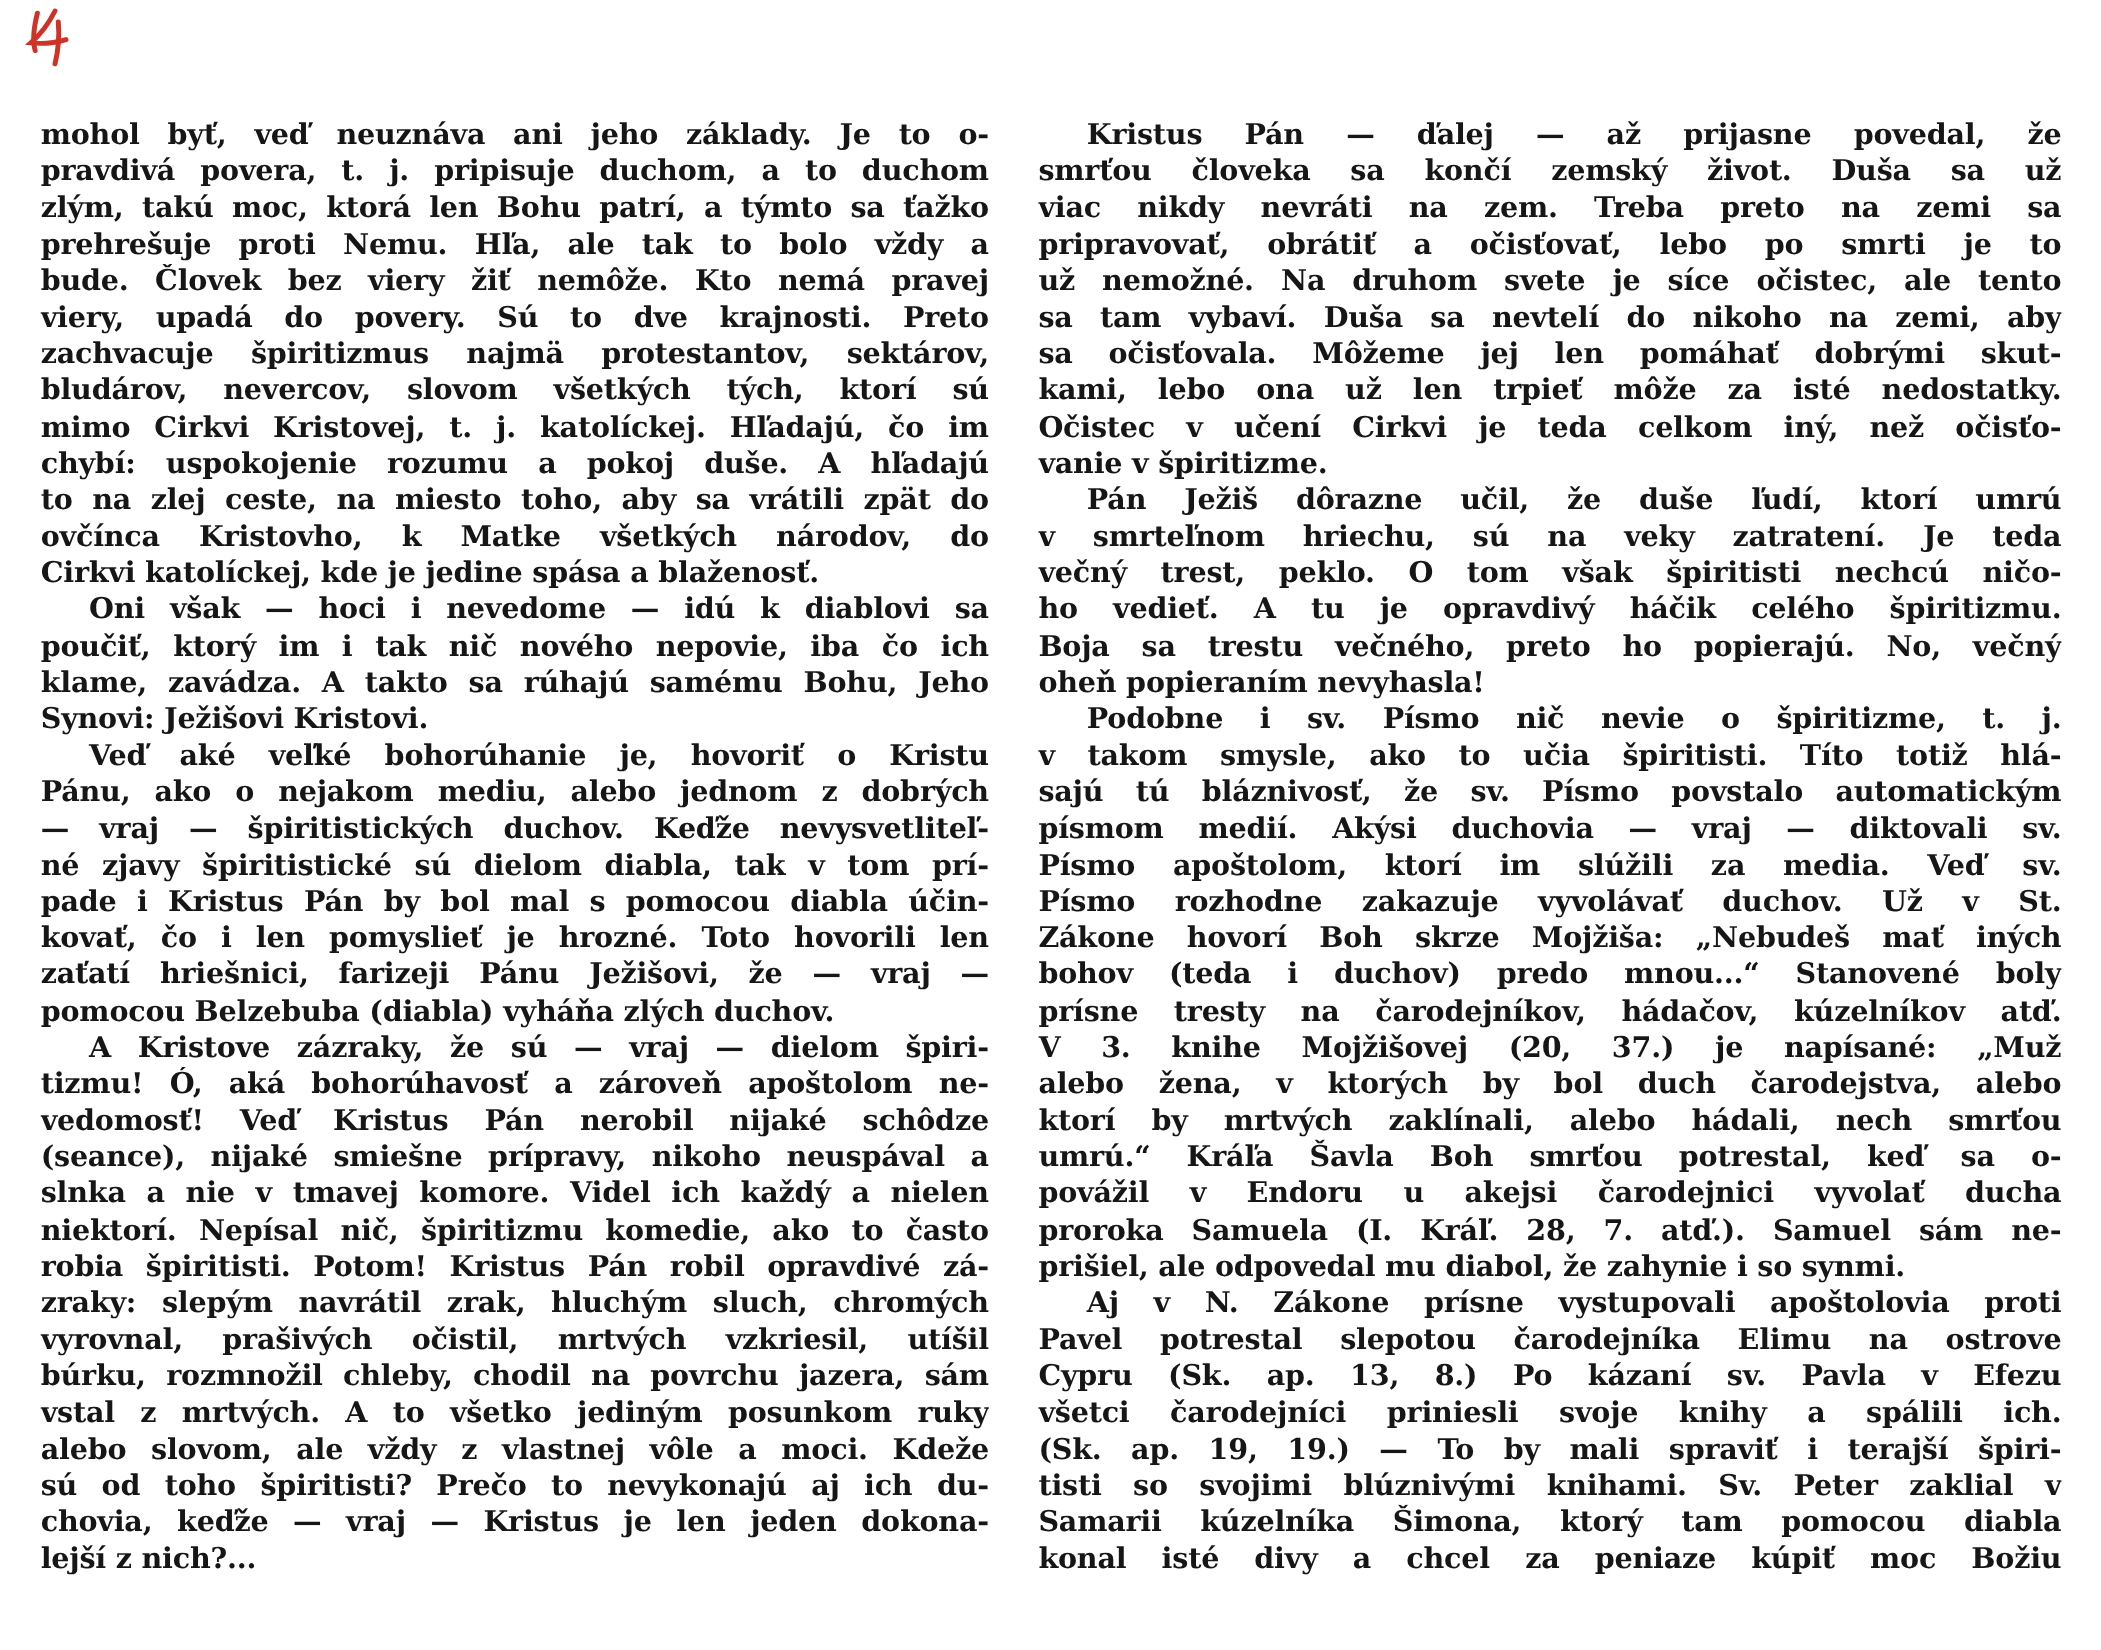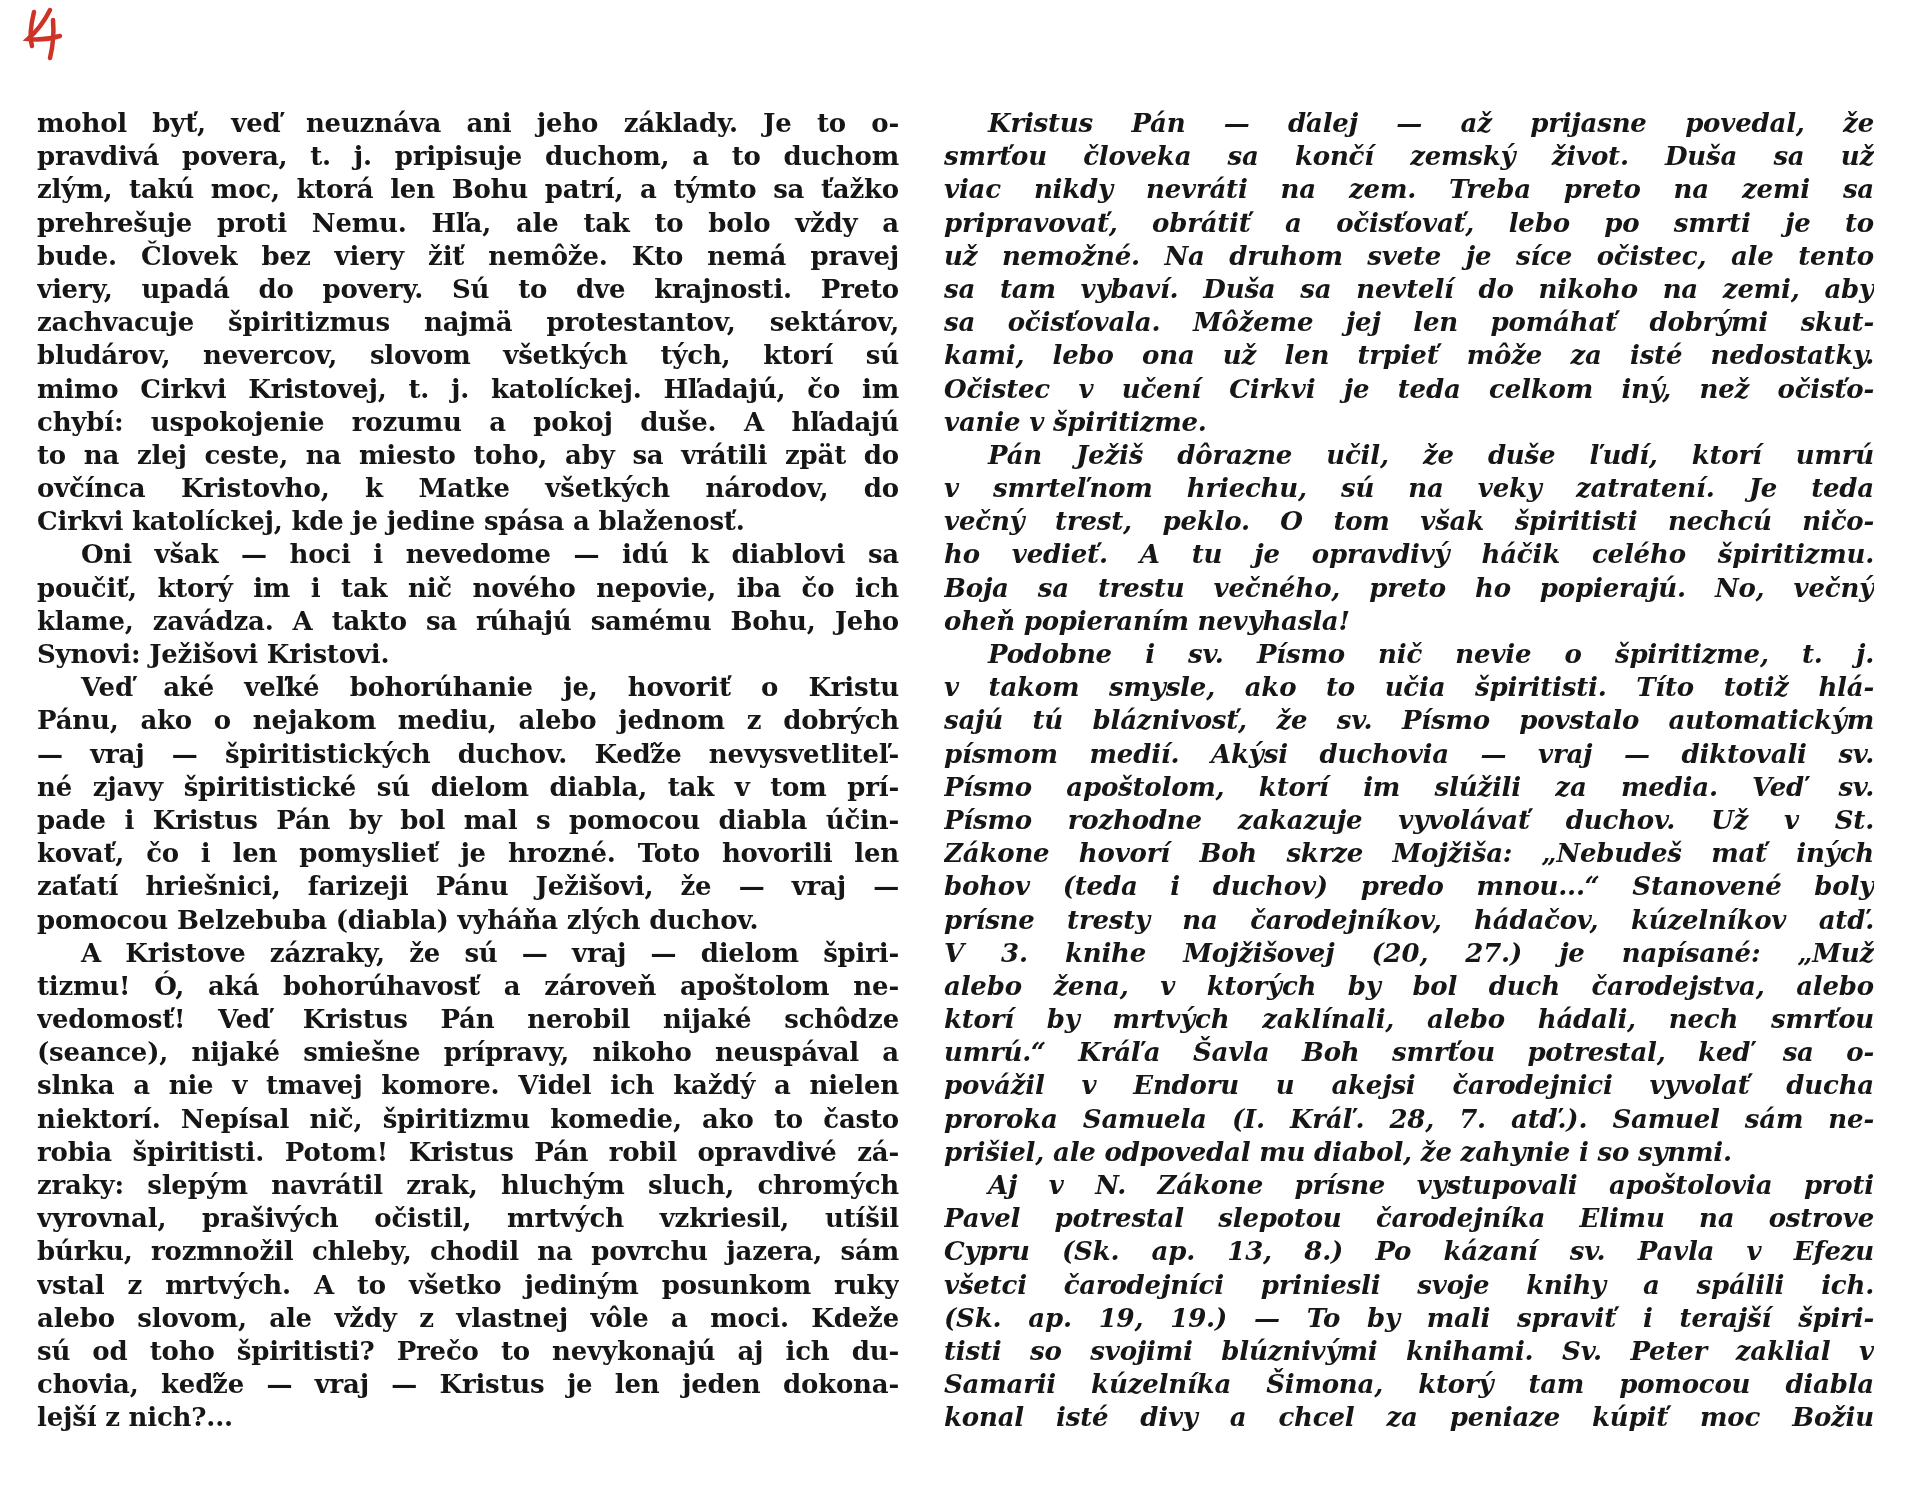--- a/index.html
+++ b/index.html
@@ -24,21 +24,21 @@
     position: absolute;
     top: 103px;
     color: #161616;
     font-weight: bold;
     font-size: 26px;
     line-height: 33.2px;
     letter-spacing: -0.2px;
     white-space: normal;
   }
   .col-left  { left: 37px;  width: 862px; }
-  .col-right { left: 944px; width: 930px; font-style: italic; }
+  .col-right { left: 944px; width: 930px; }
   .line {
     height: 33.2px;
     overflow: hidden;
     text-align: justify;
     text-align-last: justify;
   }
   .line.indent { text-indent: 44px; }
   .line.last   { text-align-last: left; }
 </style>
 </head>
@@ -116,21 +116,21 @@
       <div class="line last">oheň popieraním nevyhasla!</div>
       <div class="line indent">Podobne i sv. Písmo nič nevie o špiritizme, t. j.</div>
       <div class="line">v takom smysle, ako to učia špiritisti. Títo totiž hlá-</div>
       <div class="line">sajú tú bláznivosť, že sv. Písmo povstalo automatickým</div>
       <div class="line">písmom medií. Akýsi duchovia — vraj — diktovali sv.</div>
       <div class="line">Písmo apoštolom, ktorí im slúžili za media. Veď sv.</div>
       <div class="line">Písmo rozhodne zakazuje vyvolávať duchov. Už v St.</div>
       <div class="line">Zákone hovorí Boh skrze Mojžiša: „Nebudeš mať iných</div>
       <div class="line">bohov (teda i duchov) predo mnou...“ Stanovené boly</div>
       <div class="line">prísne tresty na čarodejníkov, hádačov, kúzelníkov atď.</div>
-      <div class="line">V 3. knihe Mojžišovej (20, 27.) je napísané: „Muž</div>
+      <div class="line">V 3. knihe Mojžišovej (20, 37.) je napísané: „Muž</div>
       <div class="line">alebo žena, v ktorých by bol duch čarodejstva, alebo</div>
       <div class="line">ktorí by mrtvých zaklínali, alebo hádali, nech smrťou</div>
       <div class="line">umrú.“ Kráľa Šavla Boh smrťou potrestal, keď sa o-</div>
       <div class="line">povážil v Endoru u akejsi čarodejnici vyvolať ducha</div>
       <div class="line">proroka Samuela (I. Kráľ. 28, 7. atď.). Samuel sám ne-</div>
       <div class="line last">prišiel, ale odpovedal mu diabol, že zahynie i so synmi.</div>
       <div class="line indent">Aj v N. Zákone prísne vystupovali apoštolovia proti</div>
       <div class="line">Pavel potrestal slepotou čarodejníka Elimu na ostrove</div>
       <div class="line">Cypru (Sk. ap. 13, 8.) Po kázaní sv. Pavla v Efezu</div>
       <div class="line">všetci čarodejníci priniesli svoje knihy a spálili ich.</div>

